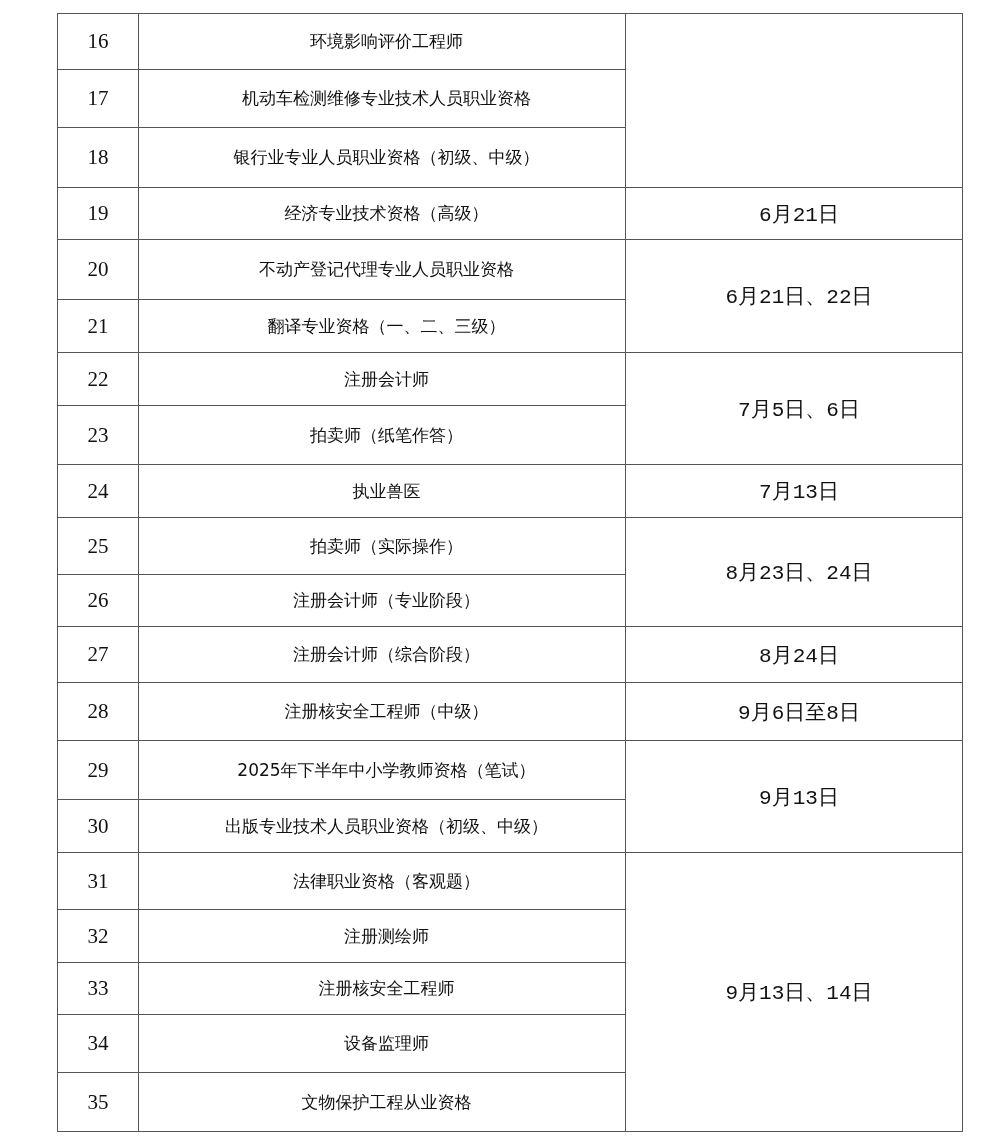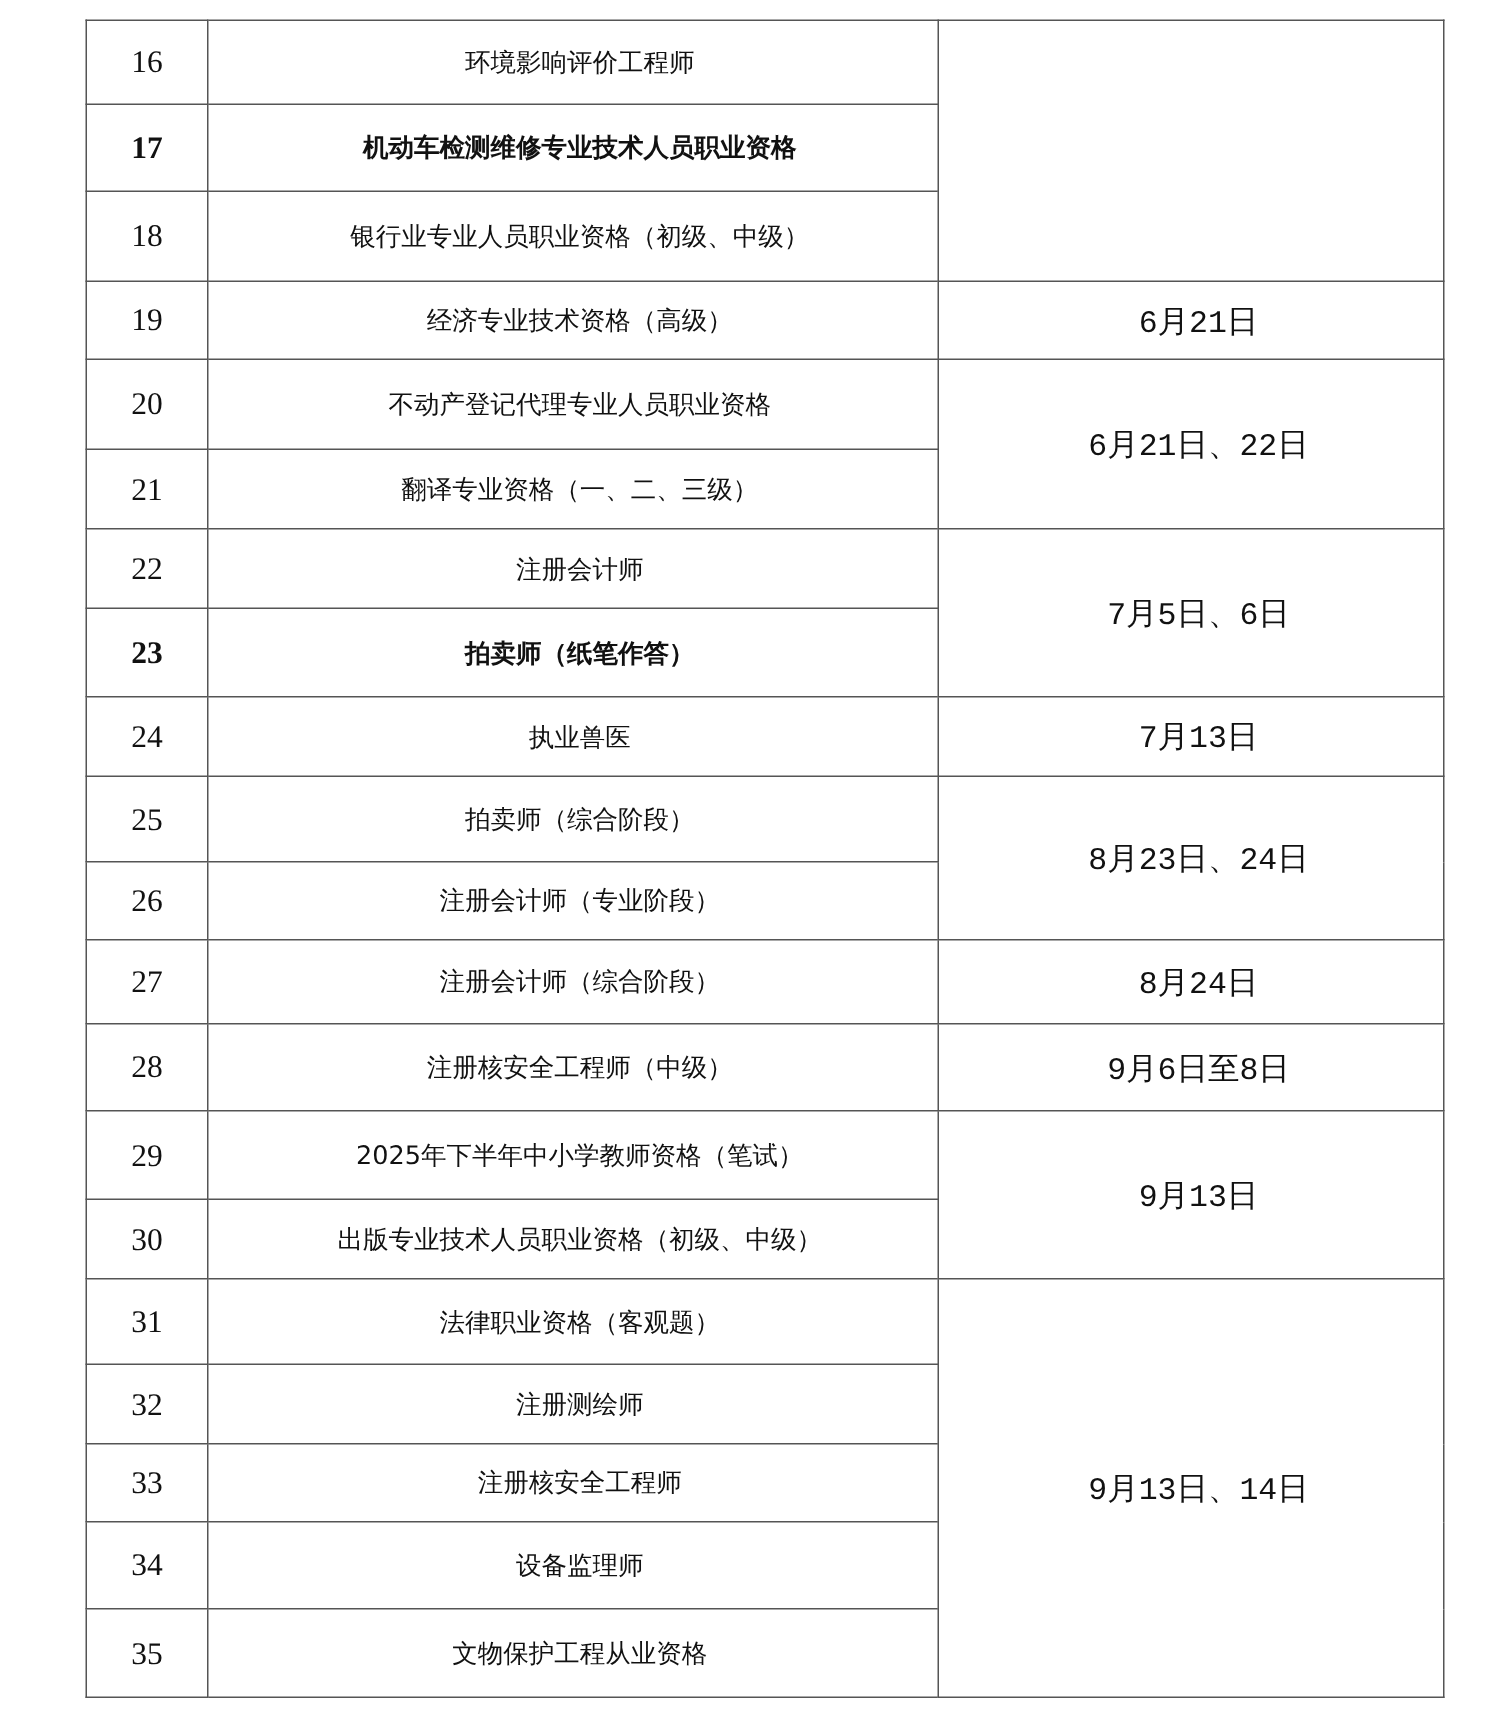--- a/index.html
+++ b/index.html
@@ -24,21 +24,21 @@
 </head>
 <body>
 
 <table class="tbl">
   <tbody id="tbody">
       <tr style="height: 56px;">
         <td class="c-no">16</td>
         <td class="c-name">环境影响评价工程师</td>
         <td class="c-date" rowspan="3"></td>
       </tr>
-      <tr style="height: 58px; font-weight: bold;">
+      <tr style="height: 58px;">
         <td class="c-no">17</td>
         <td class="c-name">机动车检测维修专业技术人员职业资格</td>
       </tr>
       <tr style="height: 60px;">
         <td class="c-no">18</td>
         <td class="c-name">银行业专业人员职业资格（初级、中级）</td>
       </tr>
       <tr style="height: 52px;">
         <td class="c-no">19</td>
         <td class="c-name">经济专业技术资格（高级）</td>
@@ -51,32 +51,32 @@
       </tr>
       <tr style="height: 53px;">
         <td class="c-no">21</td>
         <td class="c-name">翻译专业资格（一、二、三级）</td>
       </tr>
       <tr style="height: 53px;">
         <td class="c-no">22</td>
         <td class="c-name">注册会计师</td>
         <td class="c-date" rowspan="2">7月5日、6日</td>
       </tr>
-      <tr style="height: 59px; font-weight: bold;">
+      <tr style="height: 59px;">
         <td class="c-no">23</td>
         <td class="c-name">拍卖师（纸笔作答）</td>
       </tr>
       <tr style="height: 53px;">
         <td class="c-no">24</td>
         <td class="c-name">执业兽医</td>
         <td class="c-date" rowspan="1">7月13日</td>
       </tr>
       <tr style="height: 57px;">
         <td class="c-no">25</td>
-        <td class="c-name">拍卖师（综合阶段）</td>
+        <td class="c-name">拍卖师（实际操作）</td>
         <td class="c-date" rowspan="2">8月23日、24日</td>
       </tr>
       <tr style="height: 52px;">
         <td class="c-no">26</td>
         <td class="c-name">注册会计师（专业阶段）</td>
       </tr>
       <tr style="height: 56px;">
         <td class="c-no">27</td>
         <td class="c-name">注册会计师（综合阶段）</td>
         <td class="c-date" rowspan="1">8月24日</td>

